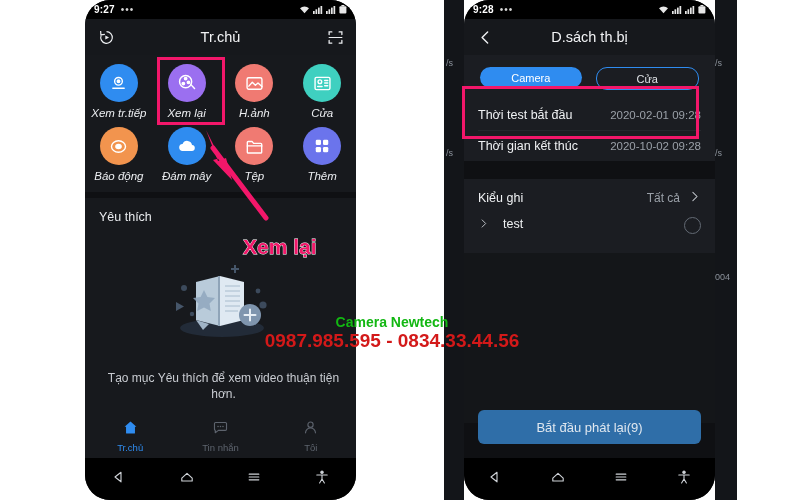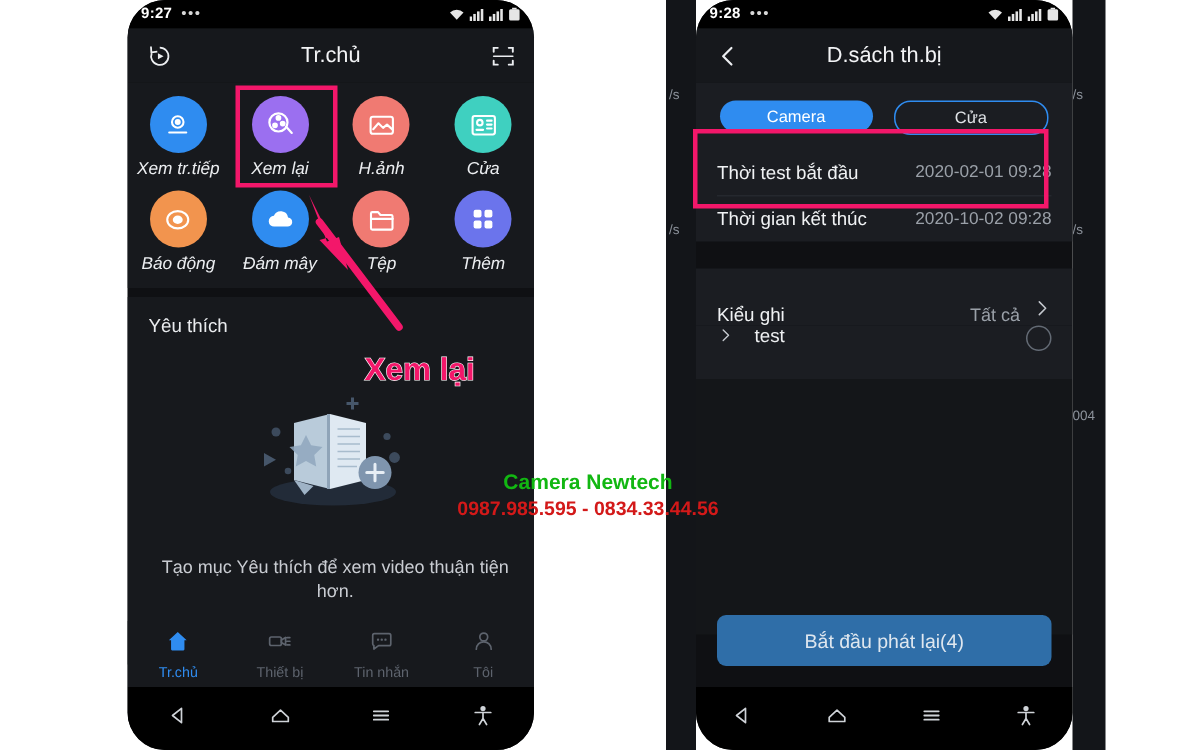--- a/index.html
+++ b/index.html
@@ -60,21 +60,21 @@
   .tab{flex:1;height:21px;border-radius:11px;display:flex;align-items:center;justify-content:center;font-size:11px;}
   .tab.sel{background:#2f8cf0;color:#fff;}
   .tab.unsel{border:1px solid #2f8cf0;color:#dfe2e6;}
 
   .rowlist{background:#1b1d22;}
   .drow{height:30px;display:flex;align-items:center;padding:0 14px;}
   .drow-lbl{color:#f0f2f4;font-size:12.5px;}
   .drow-val{margin-left:auto;color:#9aa0a8;font-size:11.5px;}
   .sep{height:1px;background:#25282e;margin:0 14px;}
 
-  .kind{height:38px;display:flex;align-items:flex-end;padding:0 14px;background:#1b1d22;margin-top:18px;}
+  .kind{height:38px;display:flex;align-items:center;padding:0 14px;background:#1b1d22;margin-top:18px;}
   .kind-lbl{color:#f0f2f4;font-size:12.5px;}
   .kind-val{margin-left:auto;color:#9aa0a8;font-size:12px;margin-right:8px;}
 
   .devrow{height:36px;display:flex;align-items:flex-start;padding:0 14px;background:#1b1d22;}
   .devrow .chev{color:#c4c8ce;font-size:13px;margin-right:14px;}
   .devrow .nm{color:#eef0f2;font-size:12.5px;}
   .radio{margin-left:auto;width:15px;height:15px;border-radius:50%;border:1.4px solid #636a74;}
 
   .spacer{background:#141619;height:170px;}
 
@@ -82,21 +82,21 @@
   .cta{height:34px;border-radius:6px;background:#2f6ea8;display:flex;align-items:center;justify-content:center;color:#dfe7ef;font-size:13px;}
 
   
   .hi-box{position:absolute;border:3px solid #f3176a;box-sizing:border-box;}
   .ann-txt{position:absolute;color:#f3176a;font-size:21px;font-weight:bold;white-space:nowrap;
            -webkit-text-stroke:0.8px #ffffff;paint-order:stroke fill;}
   .arrow{position:absolute;}
 
   .wm{position:absolute;left:0;right:16px;text-align:center;pointer-events:none;}
   .wm-1{color:#12b712;font-size:14px;font-weight:bold;}
-  .wm-2{color:#d31919;font-size:13px;font-weight:bold;margin-top:4px;}
+  .wm-2{color:#d31919;font-size:19px;font-weight:bold;margin-top:4px;}
 </style>
 </head>
 <body>
 
 <div class="stage">
 
   <div class="bgstrip l">
     <div class="frag" style="left:2px;top:58px;">/s</div>
     <div class="frag" style="left:2px;top:148px;">/s</div>
   </div>
@@ -276,27 +276,20 @@
     </div>
 
     <div class="botnav" id="botnav">
         <div class="bn on">
           <span><svg width="17" height="17" viewBox="0 0 24 24">
               <path d="M12 3.4 3.6 11h2.1v8.6a1 1 0 0 0 1 1h10.6a1 1 0 0 0 1-1V11h2.1Z" fill="#2f8cf0"></path>
             </svg></span>
           <span class="bn-lbl">Tr.chủ</span>
         </div>
         <div class="bn off">
-          <span><svg width="17" height="17" viewBox="0 0 24 24" fill="none" stroke="#5d636d" stroke-width="1.6" stroke-linecap="round" stroke-linejoin="round">
-              <rect x="2.5" y="8" width="11" height="8" rx="1.6"></rect>
-              <path d="M13.5 10.8l4-2.4v7.2l-4-2.4ZM19 8.5h2.5M19 12h2.5M19 15.5h2.5"></path>
-            </svg></span>
-          <span class="bn-lbl">Thiết bị</span>
-        </div>
-        <div class="bn off">
           <span><svg width="17" height="17" viewBox="0 0 24 24" fill="none" stroke="#5d636d" stroke-width="1.6" stroke-linejoin="round">
               <path d="M3.5 6.5a1.6 1.6 0 0 1 1.6-1.6h13.8a1.6 1.6 0 0 1 1.6 1.6v8a1.6 1.6 0 0 1-1.6 1.6H9l-4.4 3.2v-3.2a1.6 1.6 0 0 1-1.1-1.6Z"></path>
               <circle cx="8.5" cy="10.5" r="1.1" fill="#5d636d" stroke="none"></circle>
               <circle cx="12" cy="10.5" r="1.1" fill="#5d636d" stroke="none"></circle>
               <circle cx="15.5" cy="10.5" r="1.1" fill="#5d636d" stroke="none"></circle>
             </svg></span>
           <span class="bn-lbl">Tin nhắn</span>
         </div>
         <div class="bn off">
           <span><svg width="17" height="17" viewBox="0 0 24 24" fill="none" stroke="#5d636d" stroke-width="1.6" stroke-linecap="round">
@@ -405,21 +398,21 @@
             <path d="M7.5 3.5 L14 10 L7.5 16.5"></path>
           </svg>
       </span>
       <span class="nm">test</span>
       <span class="radio"></span>
     </div>
 
     <div class="spacer"></div>
 
     <div class="cta-wrap">
-      <div class="cta">Bắt đầu phát lại(4)</div>
+      <div class="cta">Bắt đầu phát lại(9)</div>
     </div>
 
     <div class="andnav">
       <span><svg width="16" height="16" viewBox="0 0 20 20" fill="none" stroke="#cfd3d8" stroke-width="1.4" stroke-linejoin="round">
             <path d="M12.5 4 L5 10 L12.5 16 Z"></path>
           </svg></span>
       <span><svg width="16" height="16" viewBox="0 0 20 20" fill="none" stroke="#cfd3d8" stroke-width="1.4" stroke-linejoin="round">
             <path d="M3.5 11.5 L10 5.5 L16.5 11.5 L16.5 15 L3.5 15 Z"></path>
           </svg></span>
       <span><svg width="16" height="16" viewBox="0 0 20 20" stroke="#cfd3d8" stroke-width="1.5" stroke-linecap="round">

